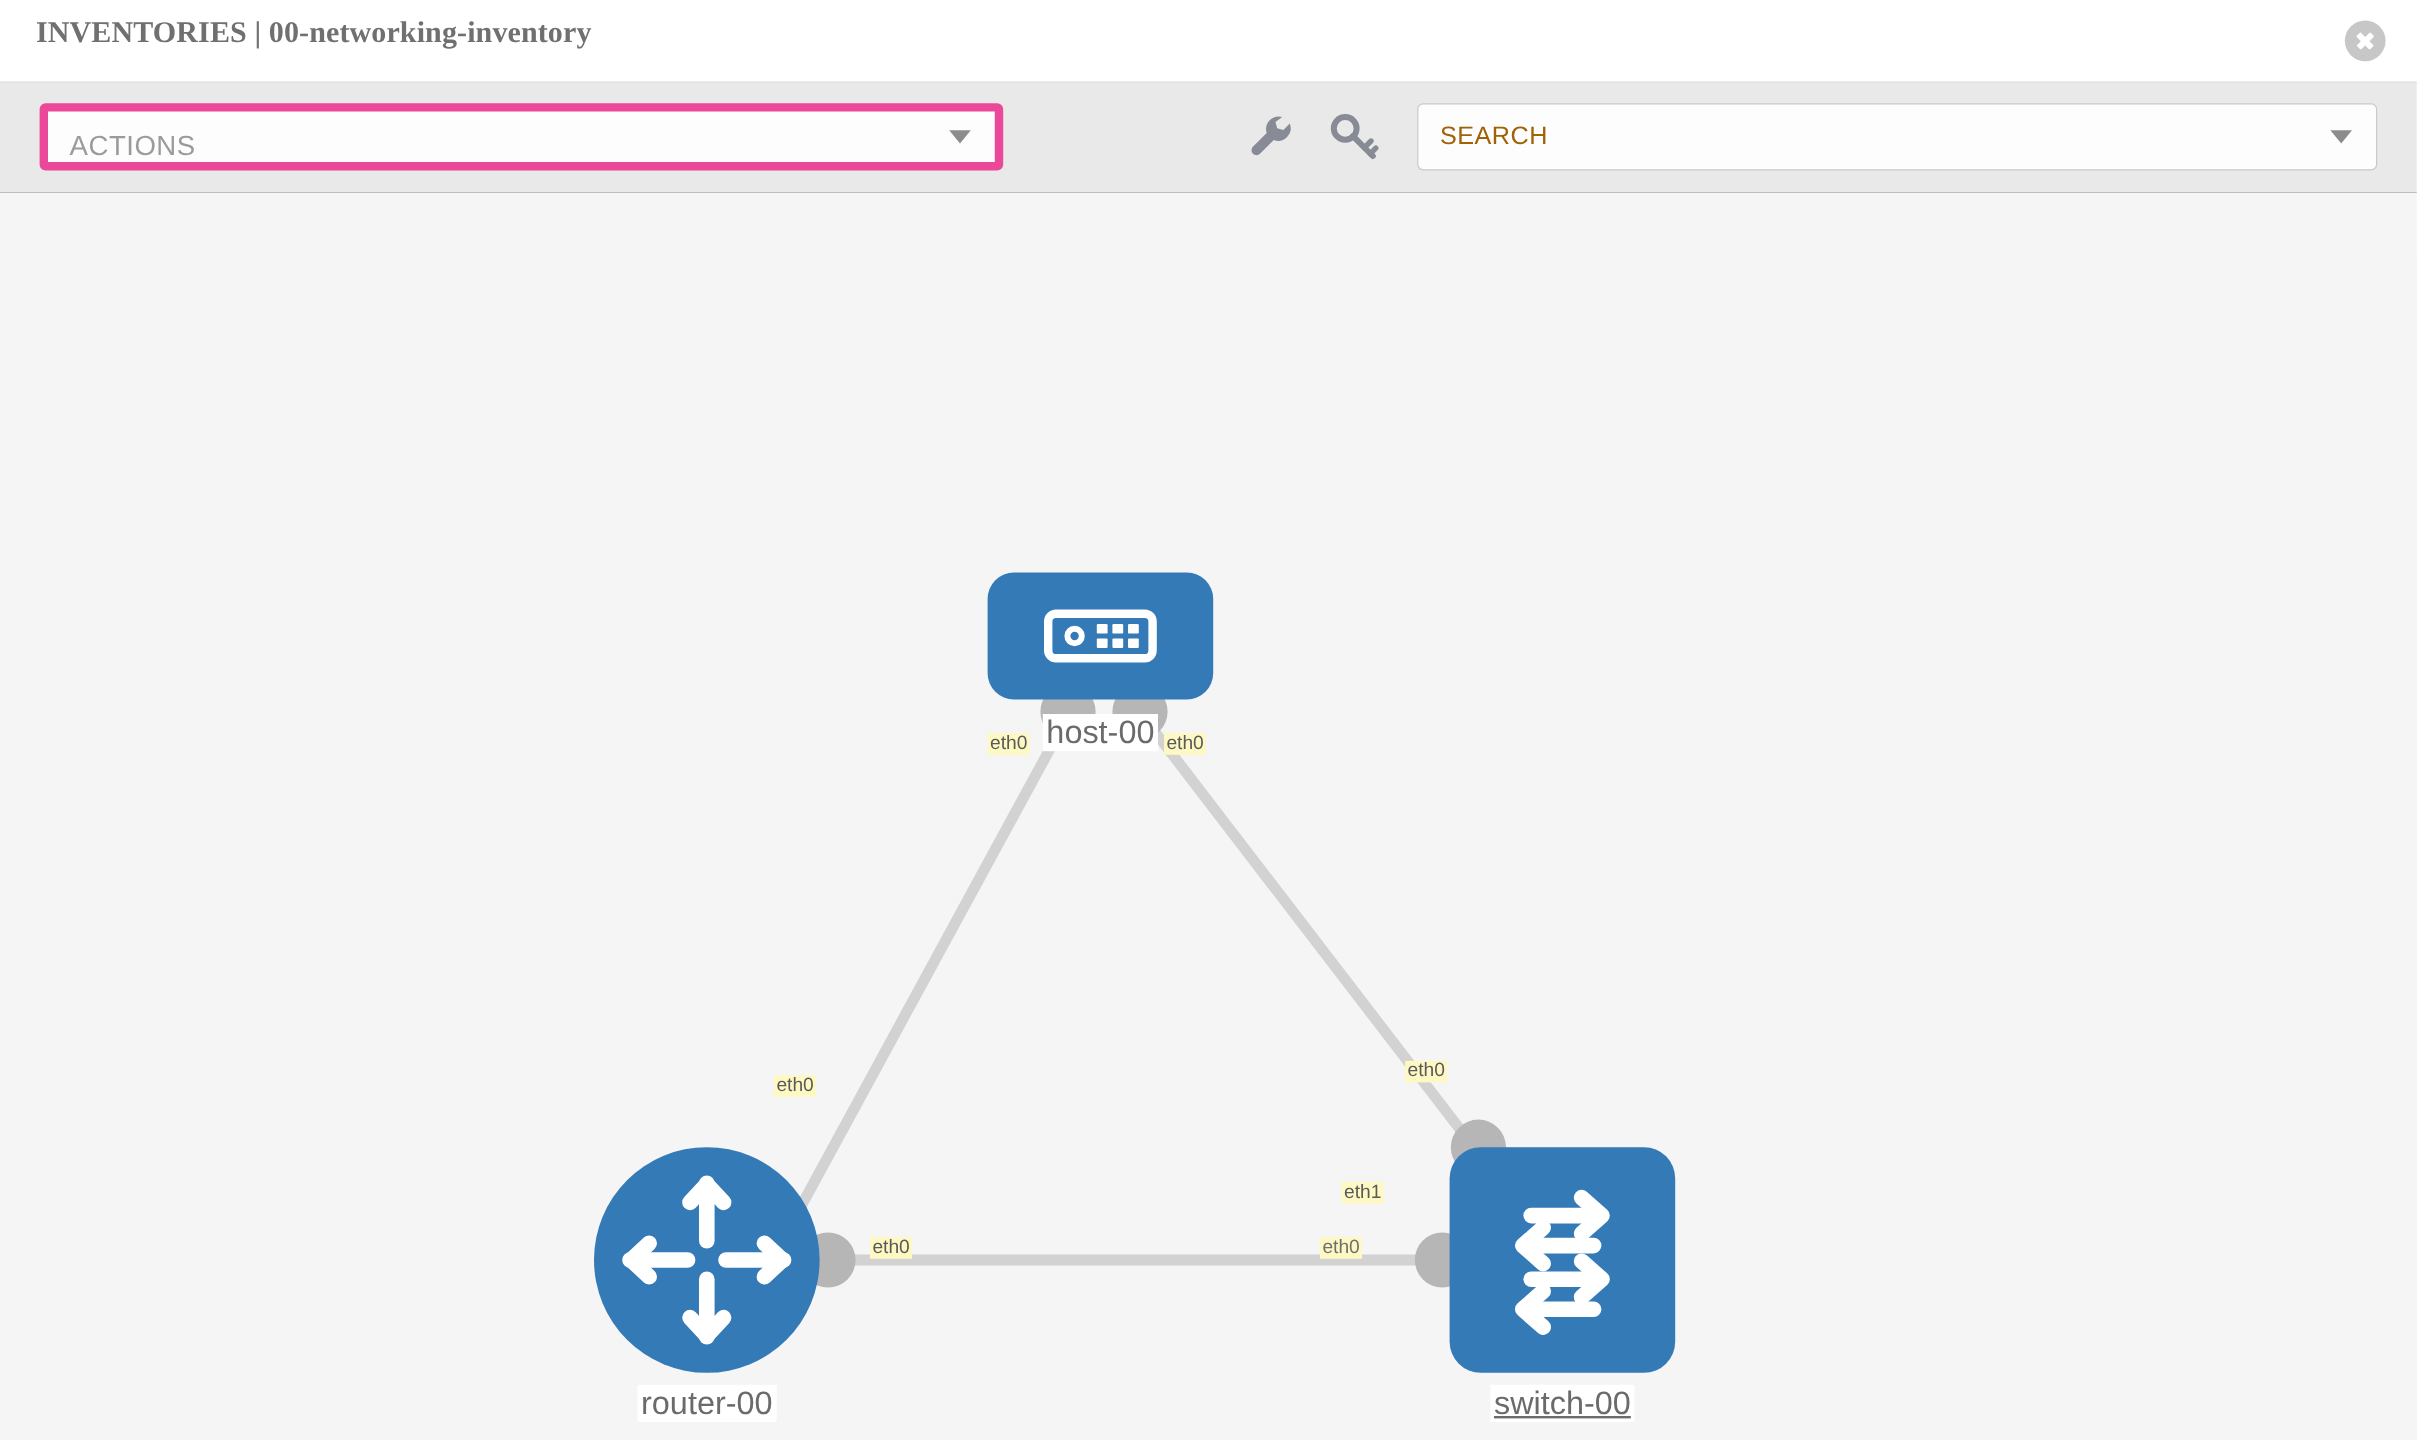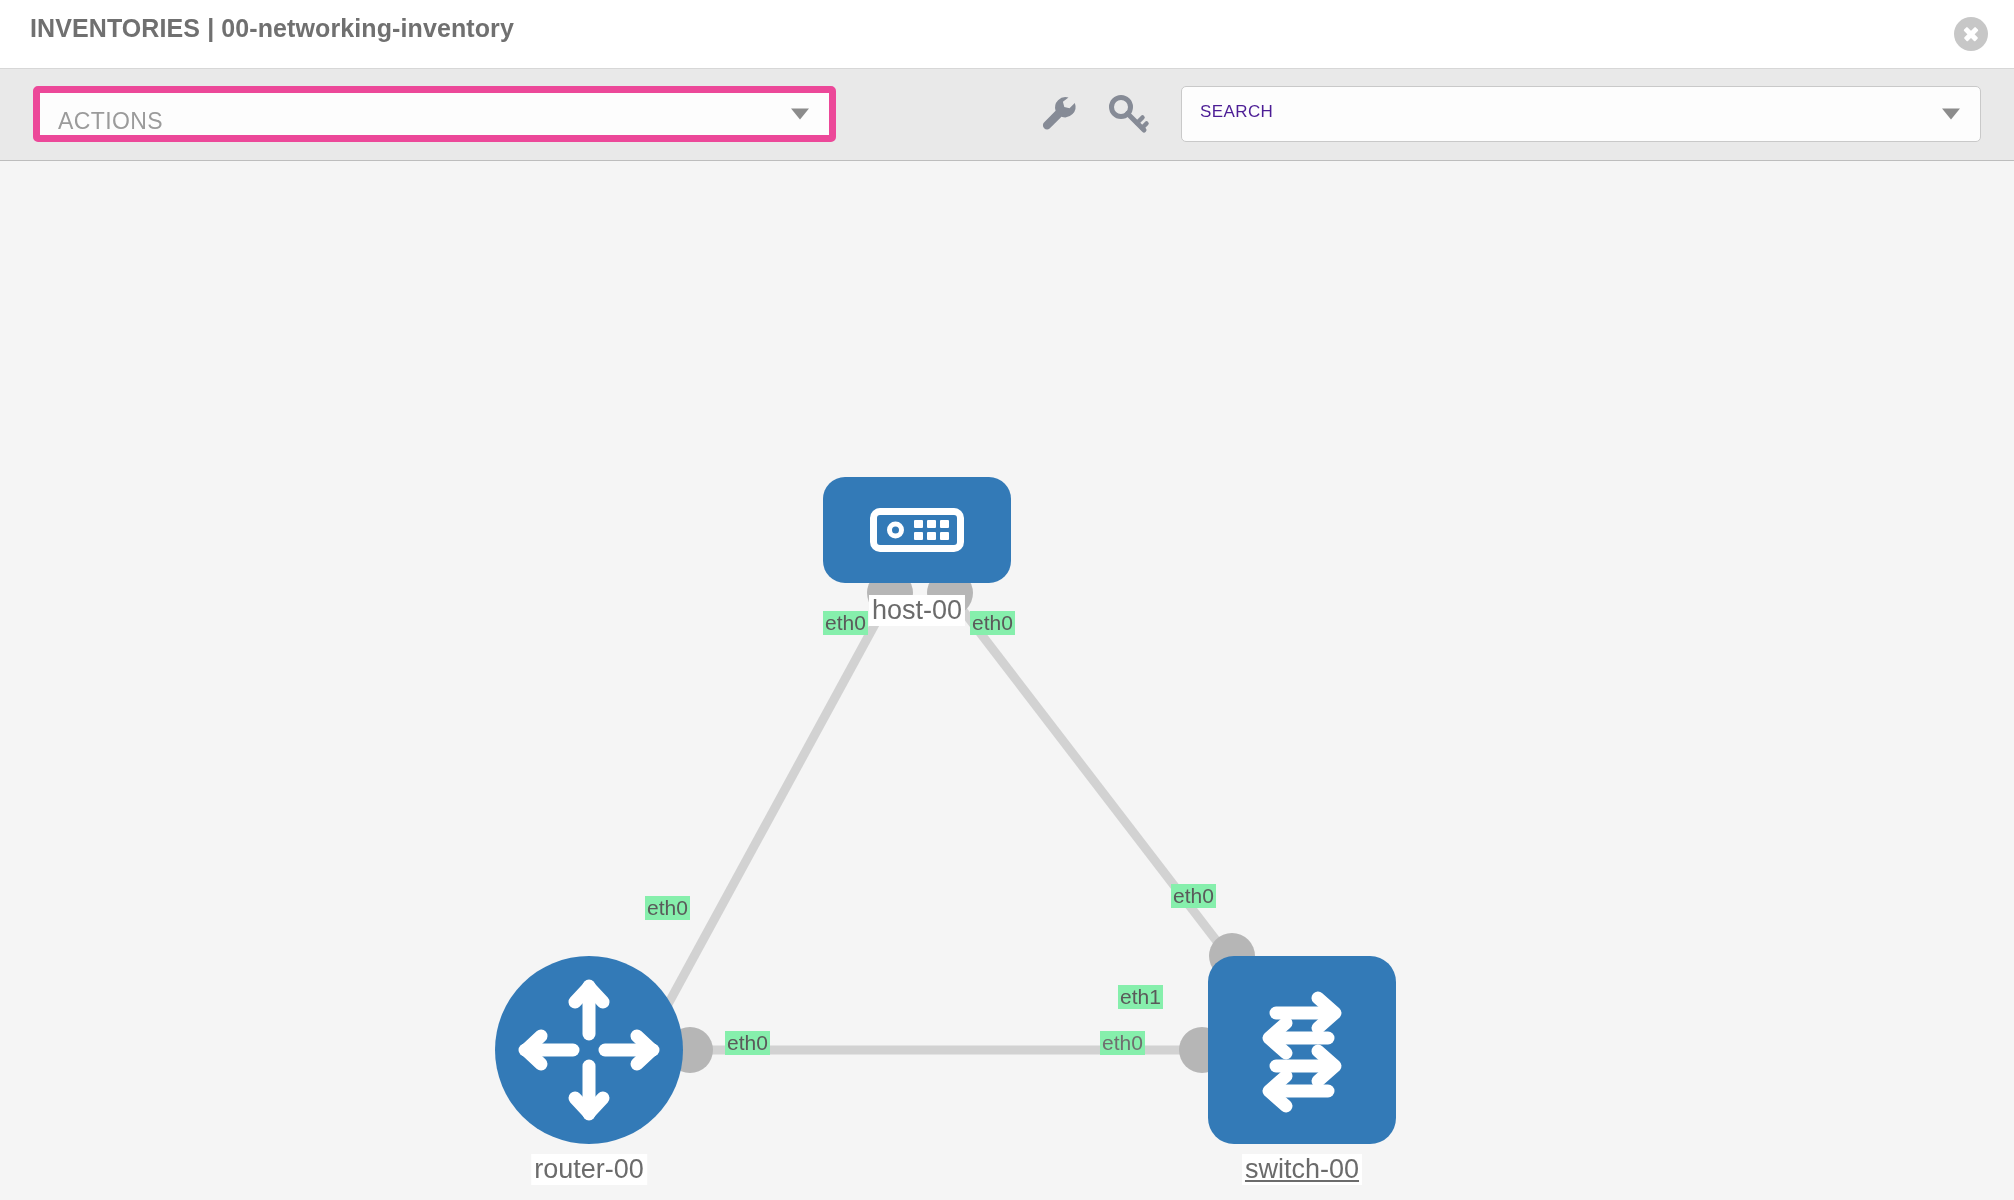--- a/index.html
+++ b/index.html
@@ -12,21 +12,21 @@
   .app { position: relative; width: 2014px; height: 1200px; background: #fff; }
 
   
   .header {
     position: absolute; left: 0; top: 0; width: 2014px; height: 69px;
     background: #ffffff; border-bottom: 1px solid #d7d7d7;
   }
   .page-title {
     position: absolute; left: 30px; top: 14px;
     font-size: 25px; font-weight: bold; color: #707070;
-    letter-spacing: 0.1px; white-space: nowrap;
+    letter-spacing: 0.1px; white-space: nowrap; font-family: Liberation Serif, serif;
   }
   .close-btn {
     position: absolute; right: 26px; top: 17px;
     width: 34px; height: 34px; border-radius: 50%;
     background: #c7c7c7; cursor: pointer;
   }
   .close-btn::before, .close-btn::after {
     content: ""; position: absolute; left: 50%; top: 50%;
     width: 16px; height: 4.5px; background: #ffffff; border-radius: 1px;
   }
@@ -57,21 +57,21 @@
   }
   .icon-wrench { left: 1035px; }
   .icon-key    { left: 1103px; }
   .search-box {
     position: absolute; left: 1181px; top: 17px; width: 800px; height: 56px;
     background: #fdfdfd; border: 1px solid #c9c9c9; border-radius: 5px;
     cursor: text;
   }
   .search-label {
     position: absolute; left: 18px; top: 15px;
-    font-size: 17px; color: #4c1d95; letter-spacing: .4px;
+    font-size: 21px; color: #a16207; letter-spacing: .4px;
   }
 
   
   .canvas {
     position: absolute; left: 0; top: 161px; width: 2014px; height: 1039px;
     background: #f5f5f5; overflow: hidden;
   }
   .topo-svg { position: absolute; left: 0; top: 0; width: 2014px; height: 1039px; }
 
   .node { position: absolute; cursor: pointer; }
@@ -108,22 +108,22 @@
     position: absolute; font-size: 27px; color: #6b6b6b;
     background: #ffffff; padding: 0 3px; white-space: nowrap;
     transform: translateX(-50%);
   }
   .label-host   { left: 917px;  top: 434px; }
   .label-router { left: 589px;  top: 993px; }
   .label-switch { left: 1302px; top: 993px; text-decoration: underline; }
 
   
   .iface-label {
-    position: absolute; font-size: 21px; color: #5a5a5a;
-    background: #86efac; padding: 0 2px; white-space: nowrap;
+    position: absolute; font-size: 16px; color: #5a5a5a;
+    background: #fef9c3; padding: 0 2px; white-space: nowrap;
   }
   .if-host-left   { left: 823px;  top: 450px; }
   .if-host-right  { left: 970px;  top: 450px; }
   .if-router-up   { left: 645px;  top: 735px; }
   .if-switch-up   { left: 1171px; top: 723px; }
   .if-router-e0   { left: 725px;  top: 870px; }
   .if-switch-e0   { left: 1100px; top: 870px; color: #6f6f6f; }
   .if-switch-e1   { left: 1118px; top: 824px; }
 </style>
 </head>

